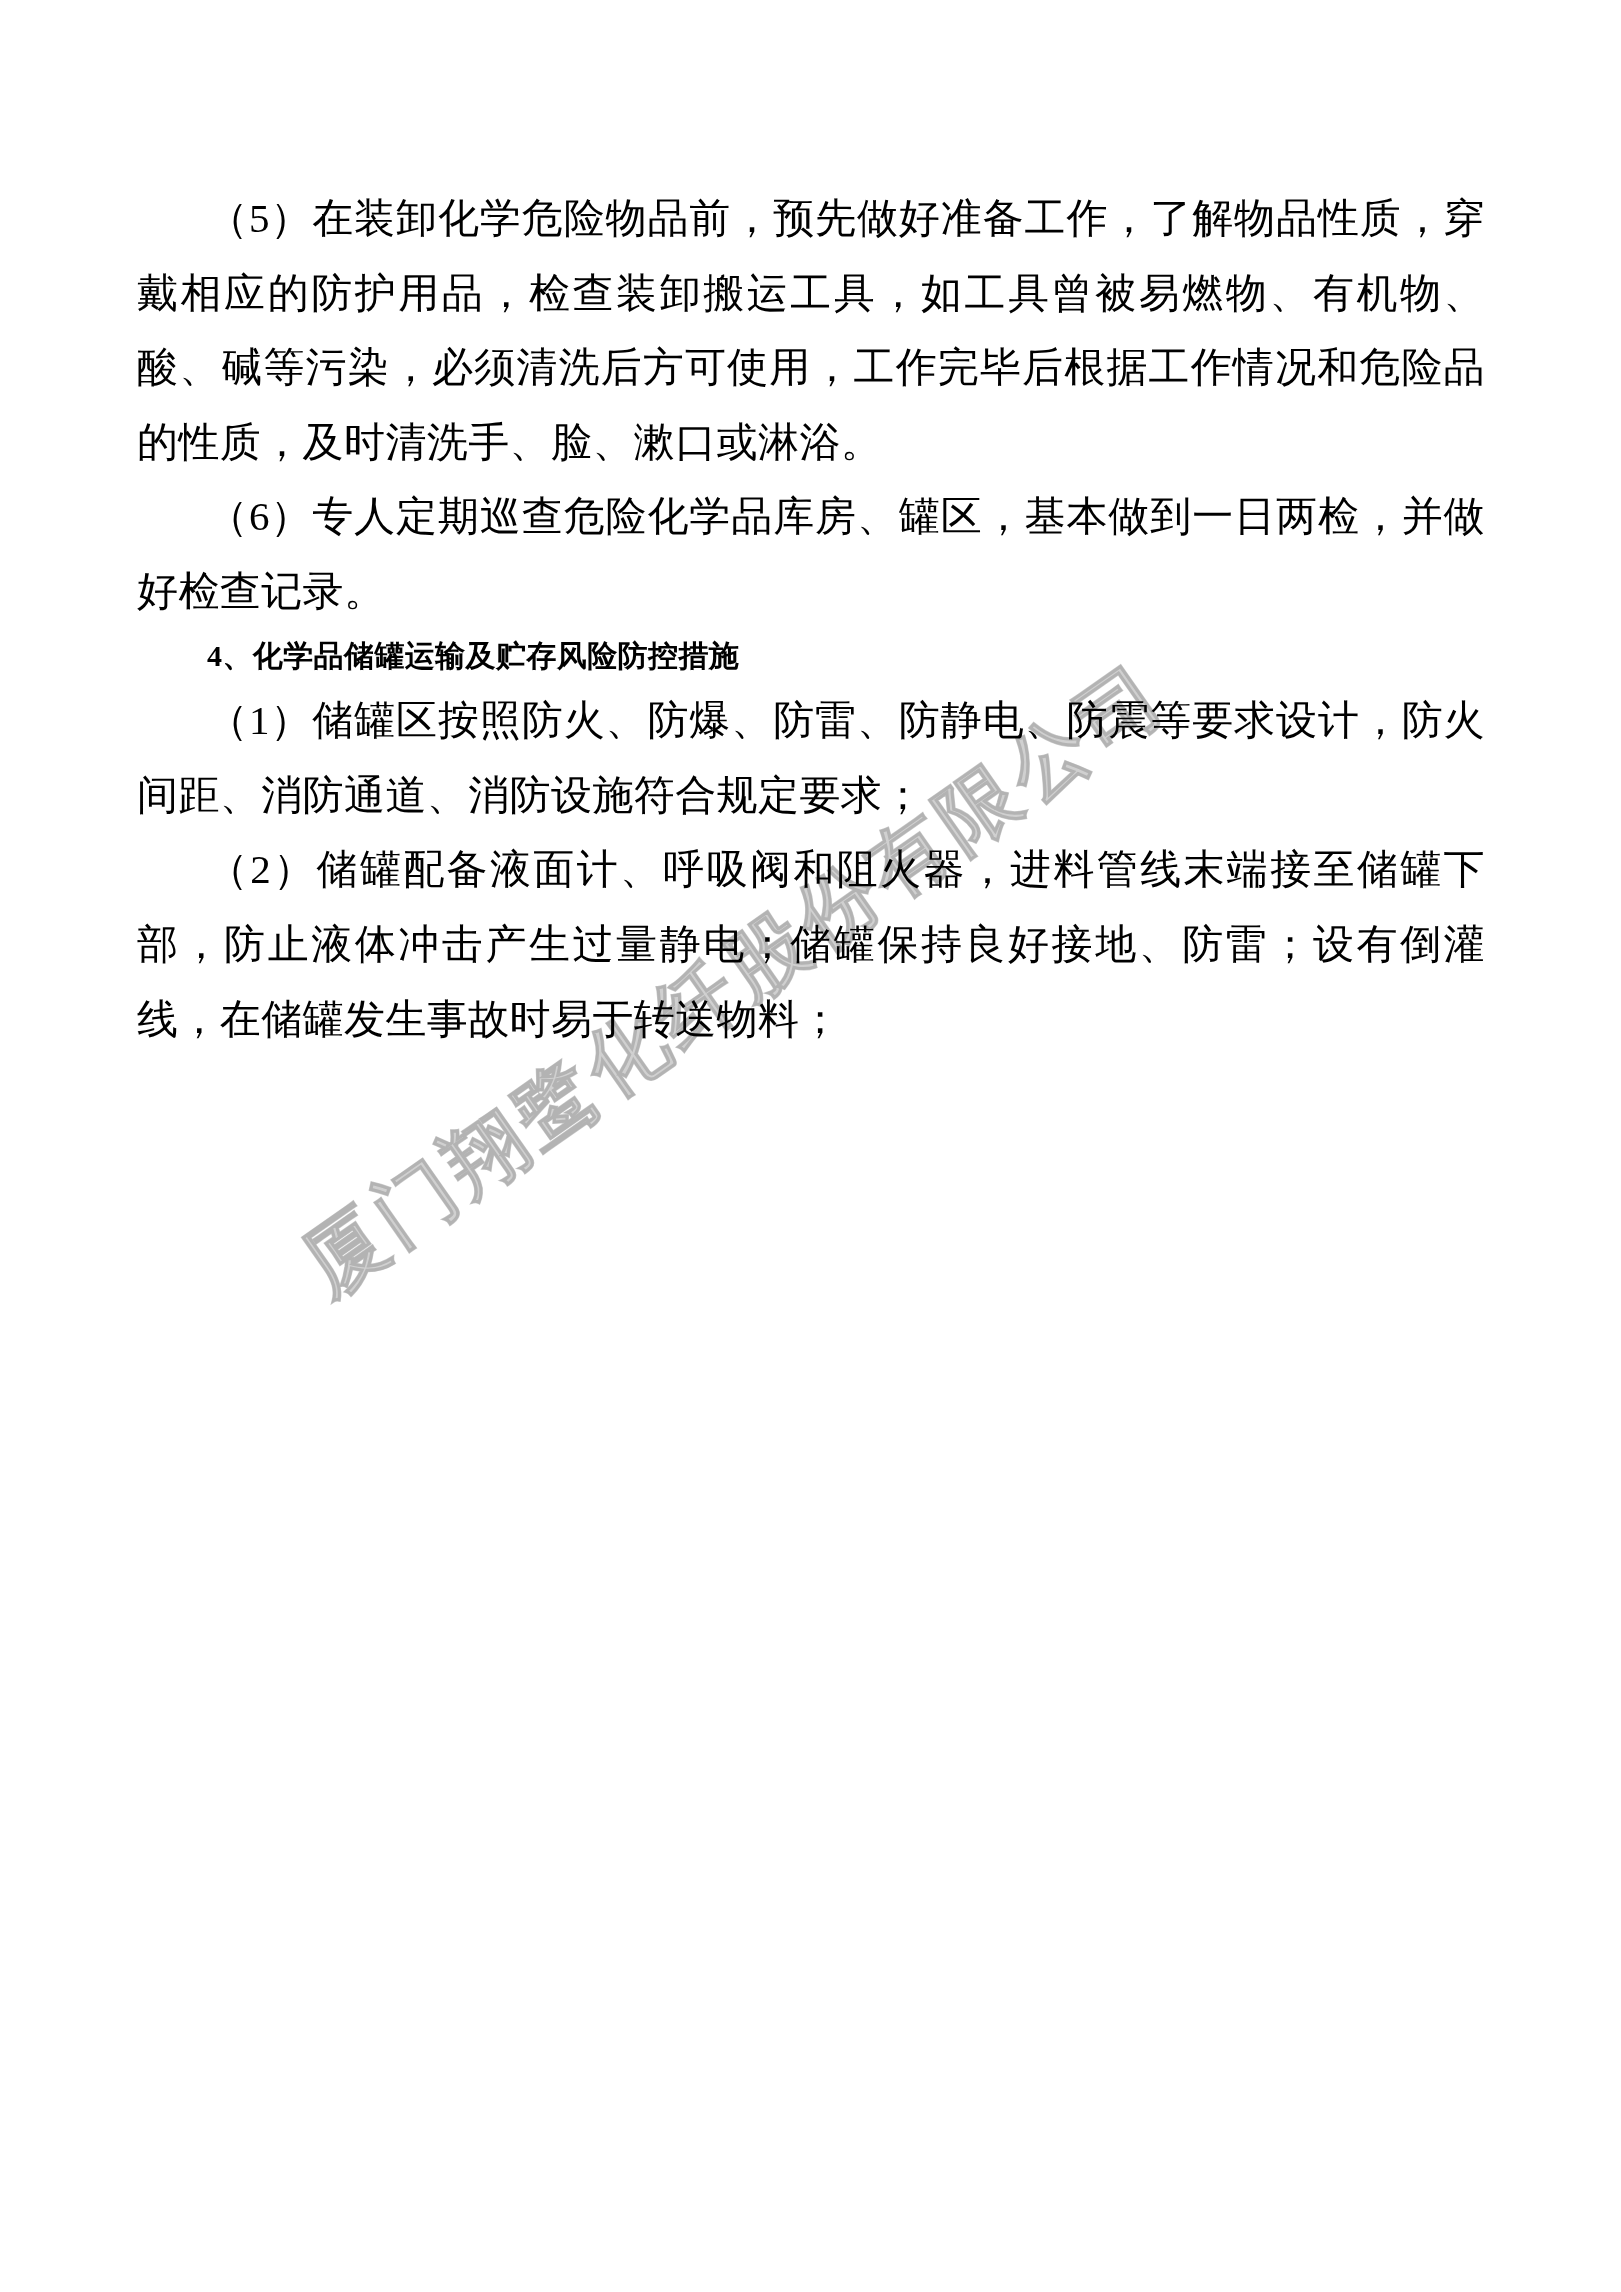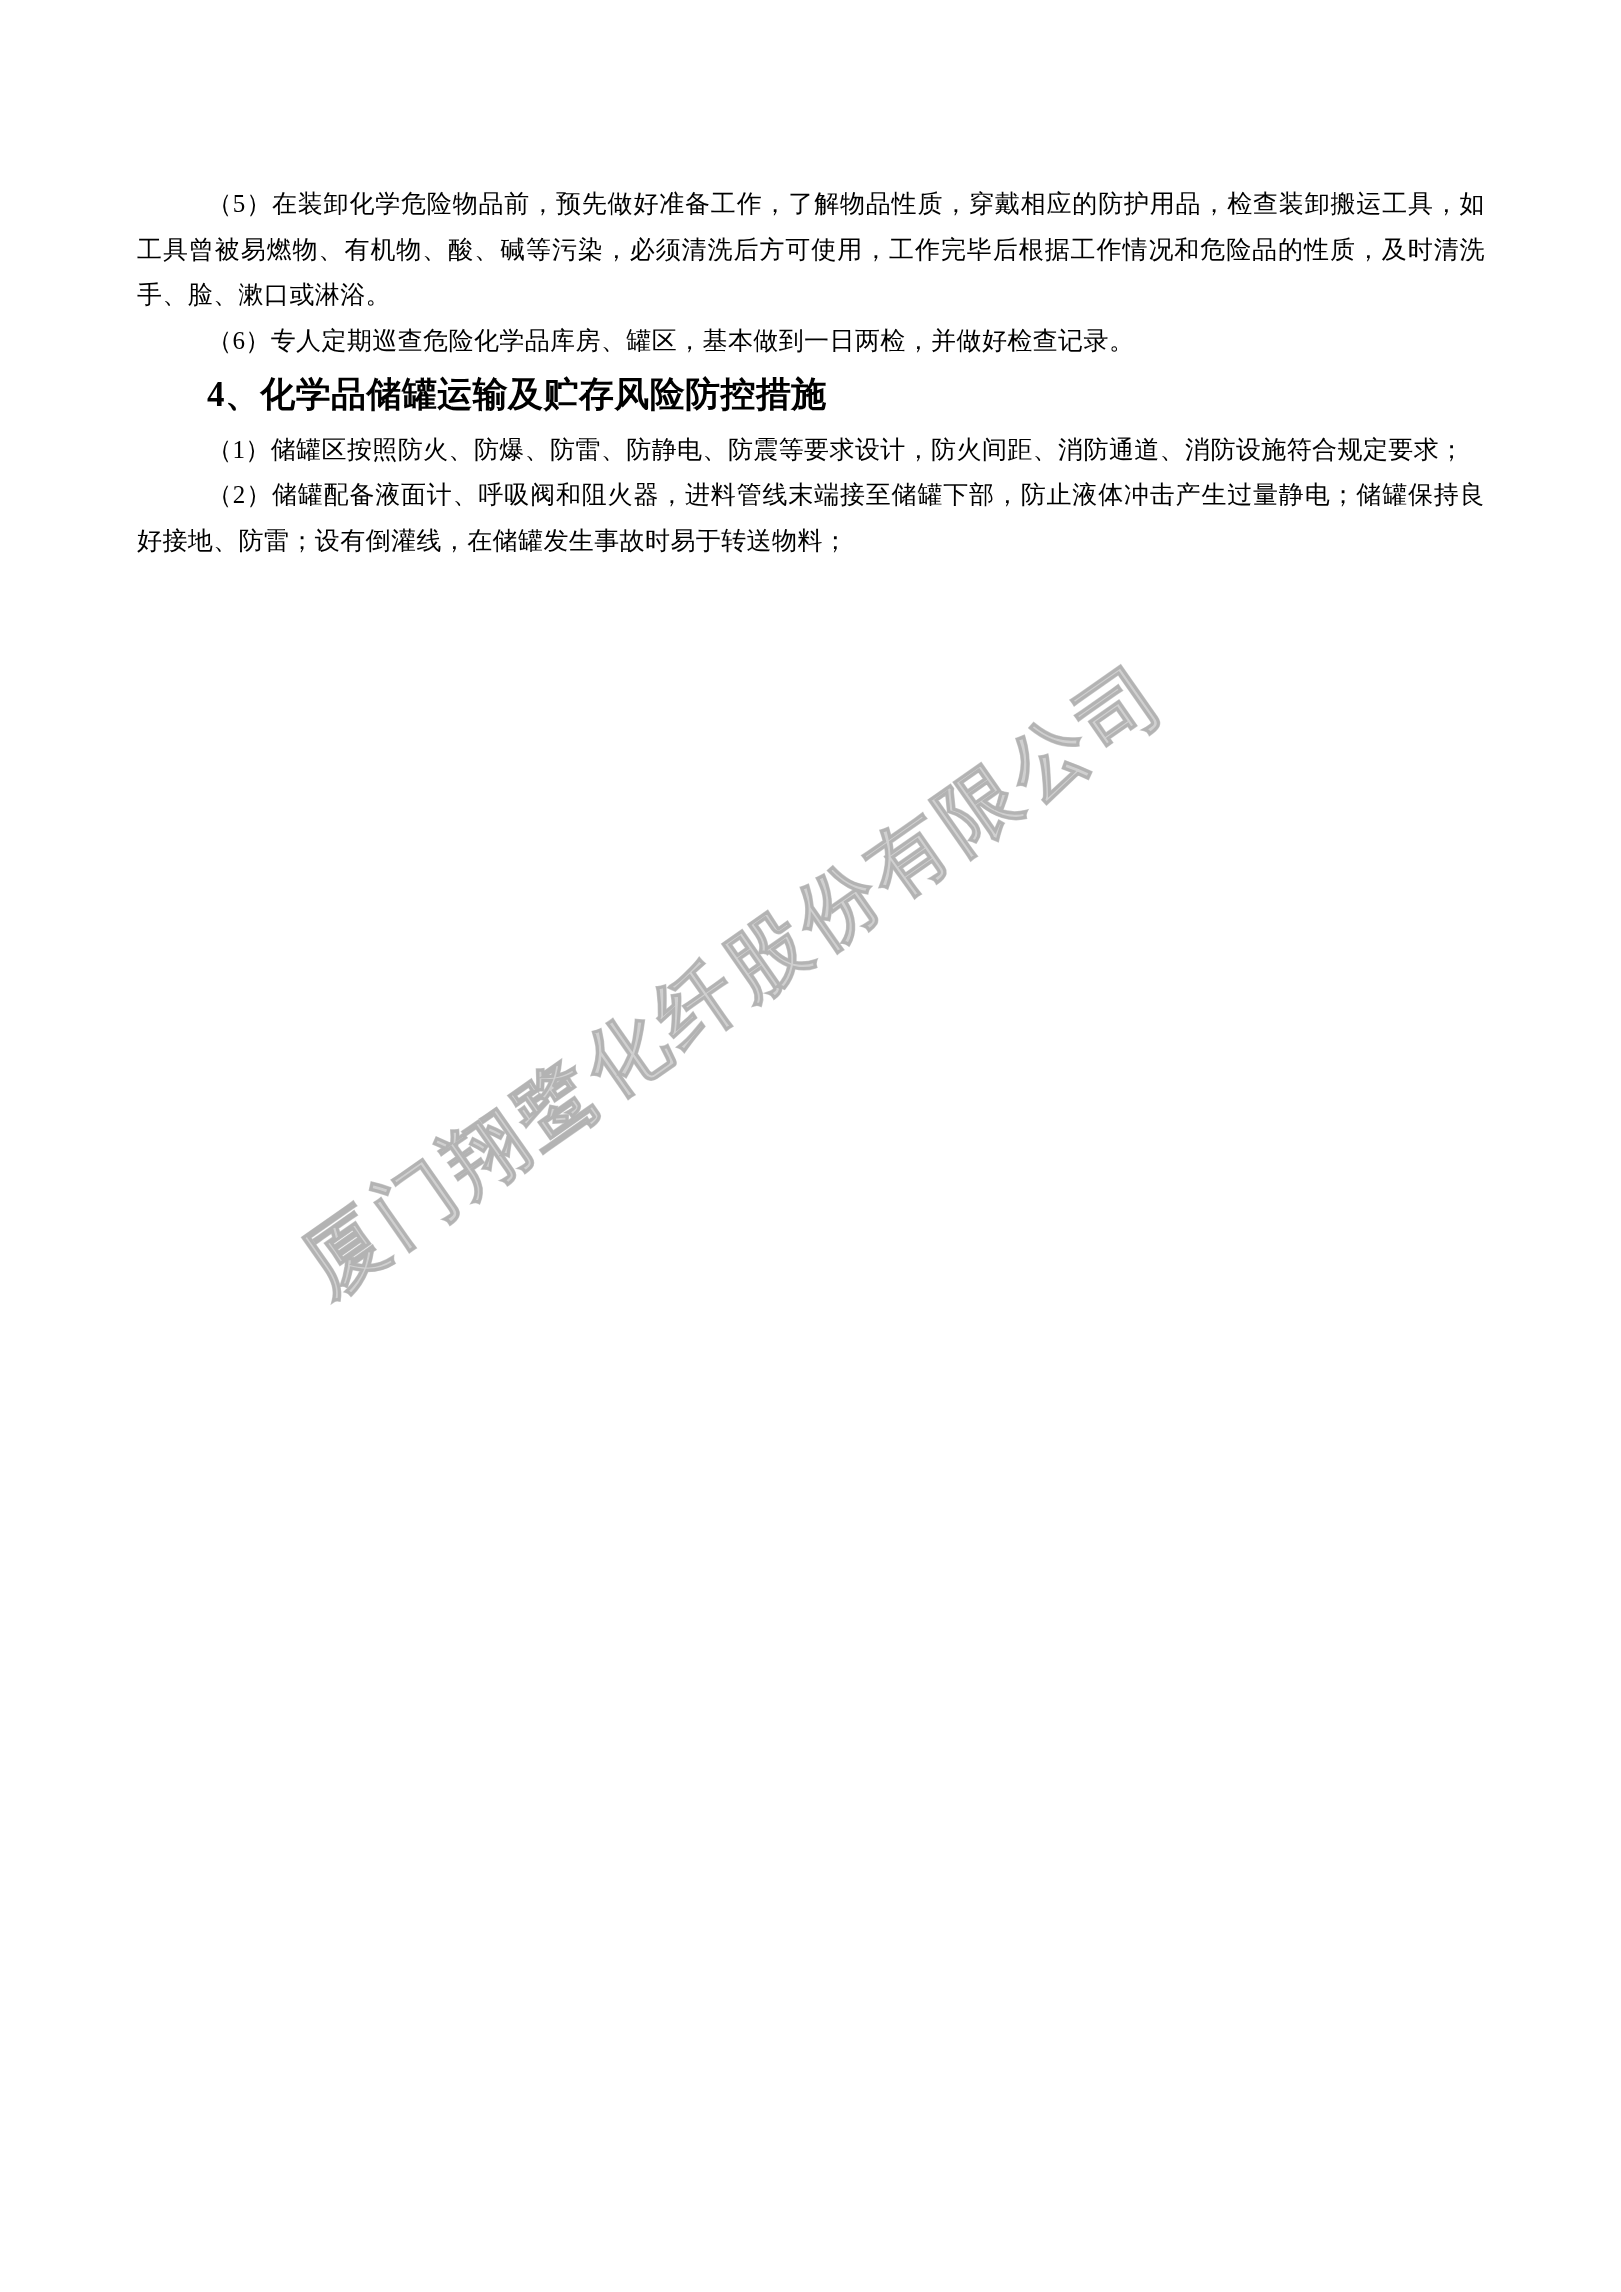--- a/index.html
+++ b/index.html
@@ -16,33 +16,33 @@
     font-family: "Liberation Serif", "DejaVu Serif", serif;
     color: #000000;
   }
   .content {
     position: absolute;
     left: 137px;
     top: 181px;
     width: 1348px;
   }
   .para {
-    font-size: 25px;
+    font-size: 41px;
     line-height: 1.82;
     text-align: justify;
     text-justify: inter-ideograph;
     letter-spacing: 0.4px;
     margin: 0 0 0 0;
     text-indent: 0;
   }
   .indent {
     text-indent: 70px;
   }
   .heading {
-    font-size: 35px;
+    font-size: 30px;
     line-height: 1.82;
     font-weight: bold;
     margin: 0;
     letter-spacing: 0.4px;
   }
   .watermark {
     position: absolute;
     left: 294px;
     top: 686px;
     width: 882px;

